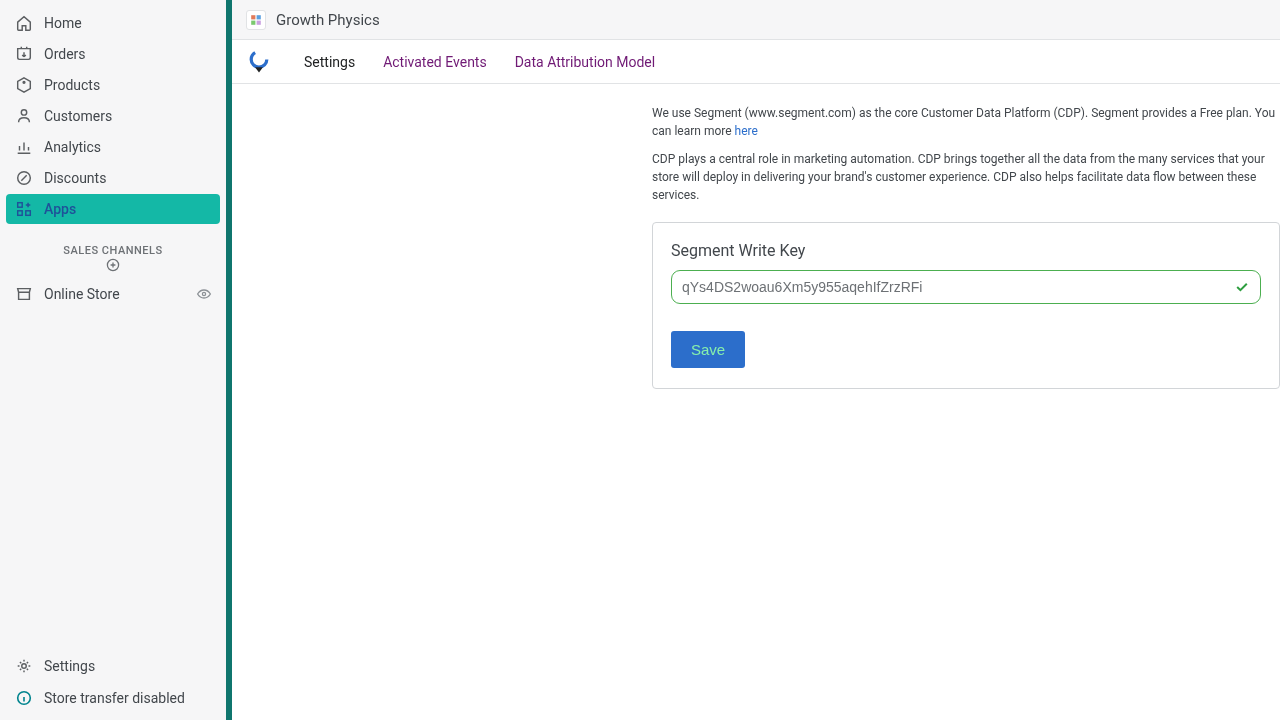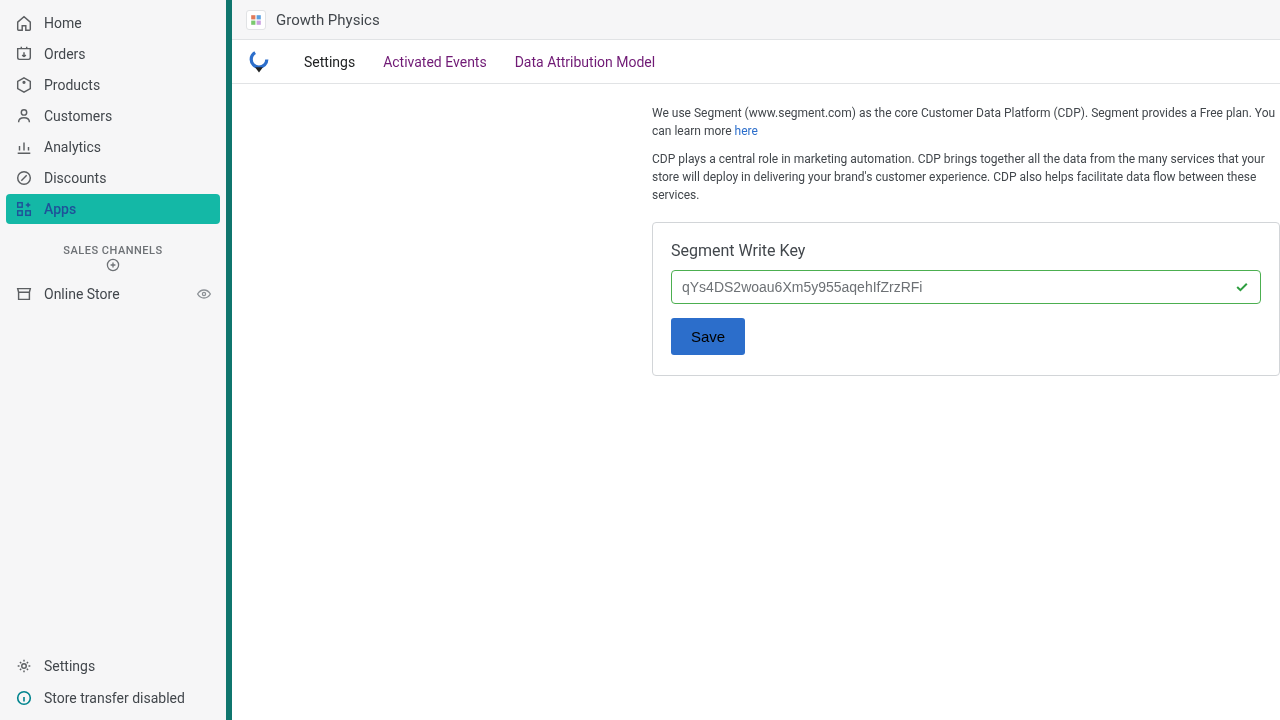--- a/index.html
+++ b/index.html
@@ -111,31 +111,31 @@
 .content { flex: 1; padding: 20px 0 0 0; overflow: auto; }
 .content-inner { max-width: 740px; margin: 0 0 0 420px; }
 .para { color: #42474c; font-size: 12px; line-height: 1.5; margin-bottom: 10px; }
 .para a, .link { color: #2c6ecb; text-decoration: none; cursor: pointer; }
 .card {
   border: 1px solid #d2d5d8; border-radius: 4px;
   margin-top: 18px; padding: 18px 18px 20px 18px;
 }
 .field-label { font-size: 16px; color: #42474c; margin-bottom: 10px; }
 .input-wrap {
-  position: relative; border: 1px solid #4caf50; border-radius: 4px;
+  position: relative; border: 1px solid #4caf50; border-radius: 9px;
   display: flex; align-items: center; background: #fff; gap: 20px;
 }
 .input-wrap input {
   flex: 1; border: none; outline: none; padding: 8px 10px;
   font-size: 14px; color: #6d7175; background: transparent;
 }
 .check-icon { padding: 0 10px; color: #2e9e3f; }
 .help-text { margin-top: 16px; font-size: 14px; color: #42474c; }
 .save-btn {
-  margin-top: 14px; background: #2c6ecb; color: #000000; border: none;
+  margin-top: 27px; background: #2c6ecb; color: #86efac; border: none;
   padding: 10px 20px; font-size: 15px; border-radius: 3px; cursor: pointer;
 }
 svg { display: block; }
 </style>
 </head>
 <body>
 
 <div class="sidebar">
   <div class="sidebar-nav">
 

